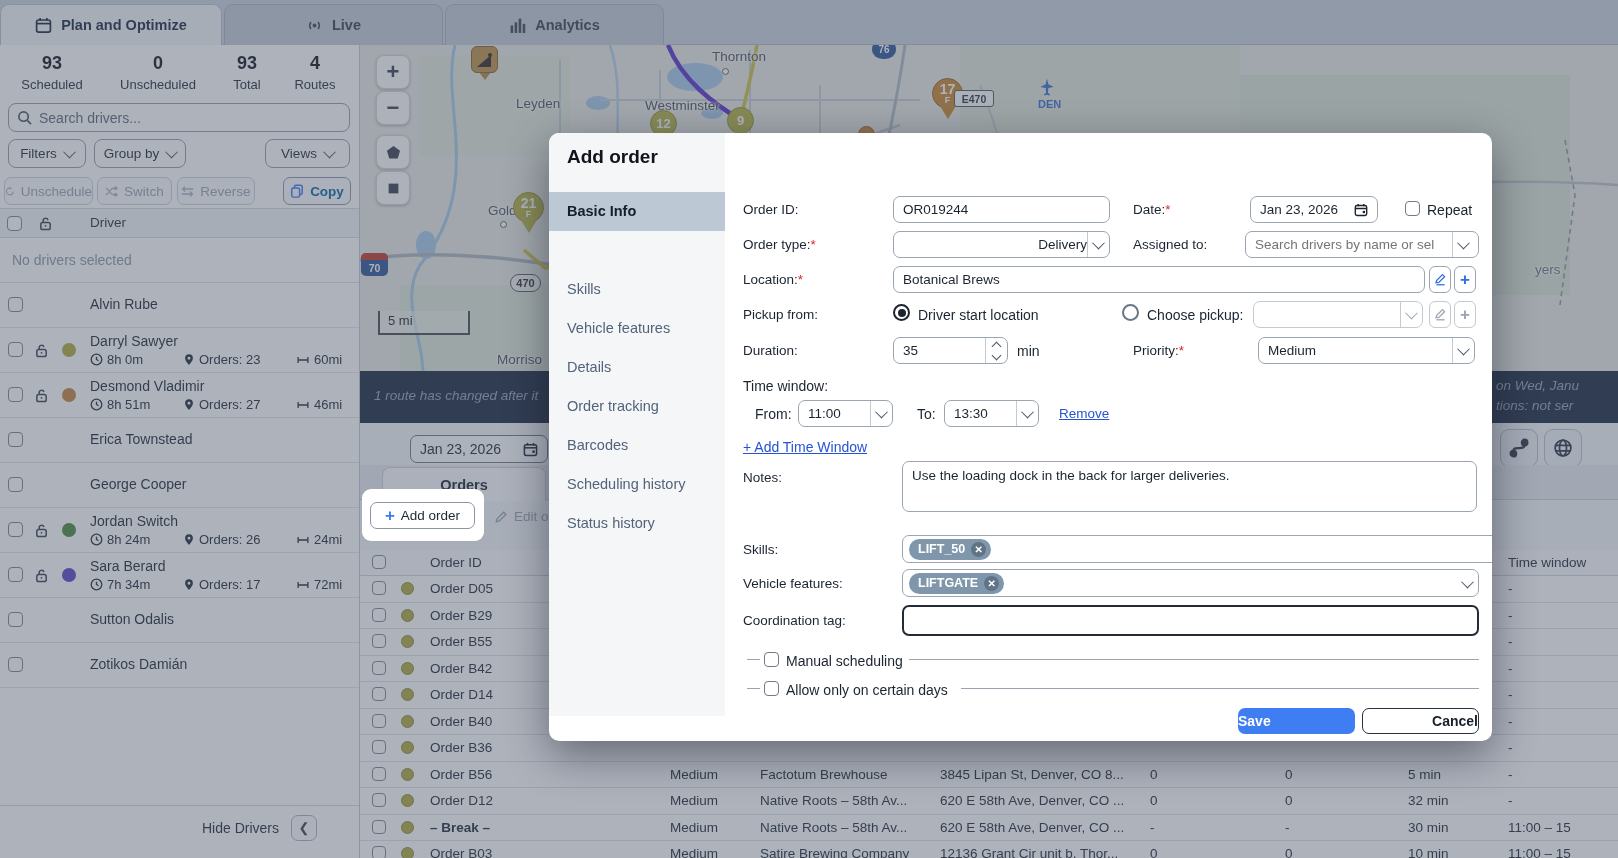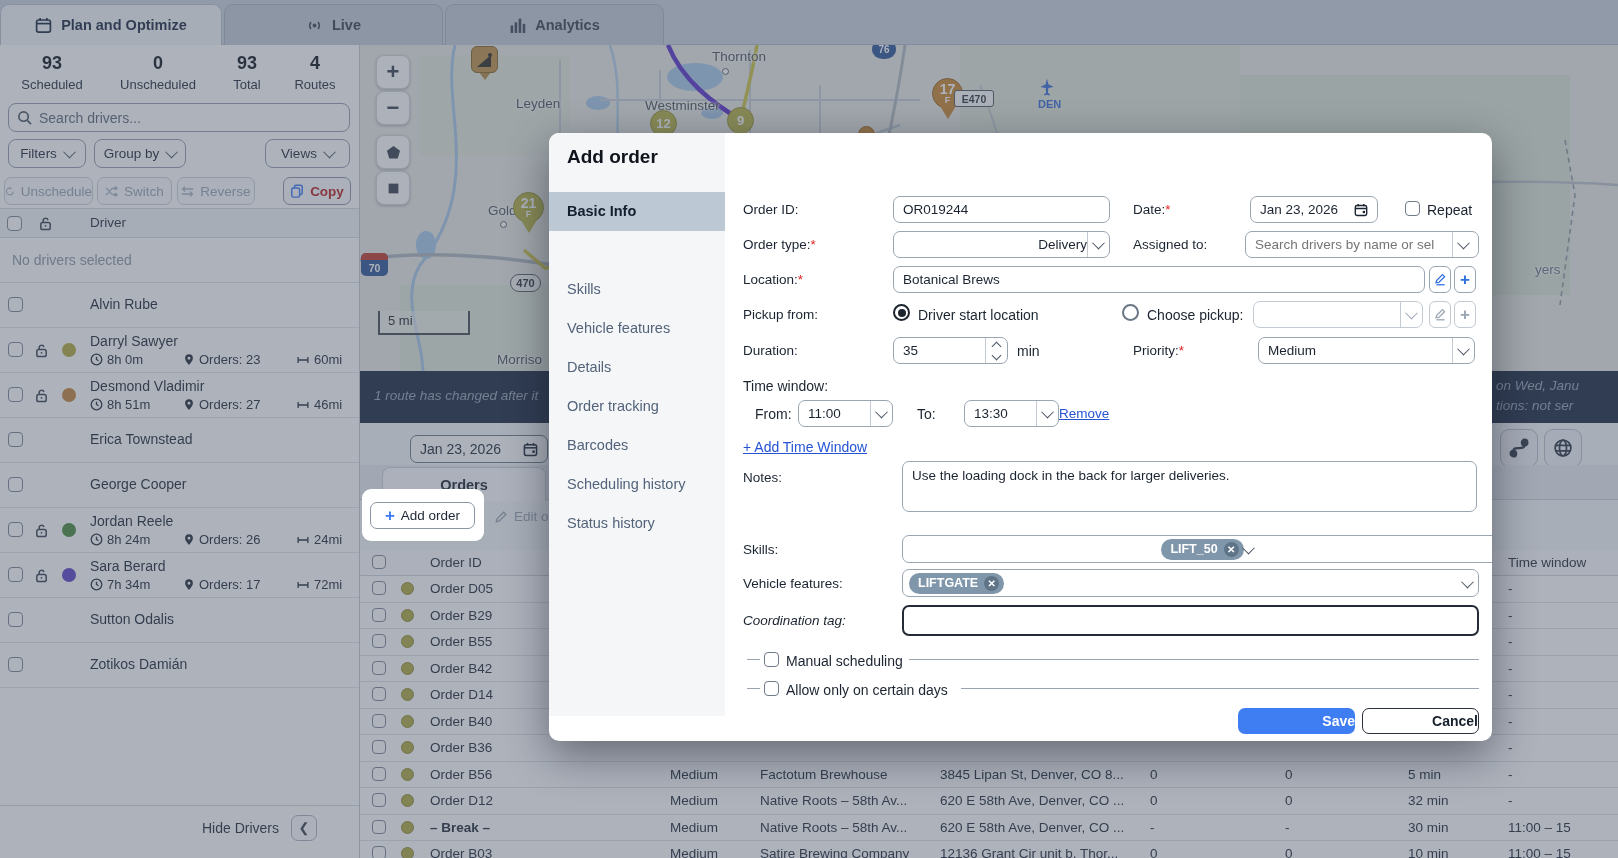--- a/index.html
+++ b/index.html
@@ -17,21 +17,21 @@
   
   .sidebar { position:absolute; left:0; top:45px; width:360px; height:813px; background:#ffffff; border-right:1px solid #c3c9d1;}
   .stat { position:absolute; top:8px; text-align:center;}
   .stat .v { font-size:18px; font-weight:bold; color:#10161f;}
   .stat .l { font-size:13px; color:#242d3a; margin-top:3px;}
   .searchbox { position:absolute; left:8px; top:58px; width:342px; height:29px; border:1px solid #949eac; border-radius:8px; background:#fff; display:flex; align-items:center; padding:0 8px; gap:7px;}
   .searchbox input { border:none; outline:none; flex:1; font-size:14px; color:#2a3342; background:transparent; font-family:inherit;}
   .searchbox input::placeholder { color:#5d6a7a;}
   .selbtn { position:absolute; top:94px; height:29px; border:1px solid #949eac; border-radius:8px; background:#fff; display:flex; align-items:center; justify-content:center; gap:8px; font-size:13.5px; color:#1f2835;}
   .actbtn { position:absolute; top:132px; height:28px; border:1px solid #ccd2da; border-radius:7px; background:#fbfcfd; display:flex; align-items:center; justify-content:center; gap:6px; font-size:13.5px; color:#9aa5b2;}
-  .actbtn.en { border-color:#8d97a6; color:#b91c1c; font-weight:bold;}
+  .actbtn.en { border-color:#8d97a6; color:#0369a1; font-weight:bold;}
   .listhead { position:absolute; left:0; top:163px; width:359px; height:30px; background:#f4f6f8; border-top:1px solid #d5dae0; border-bottom:1px solid #d5dae0;}
   .noselect { position:absolute; left:0; top:193px; width:359px; height:45px; border-bottom:1px solid #dde1e6; color:#8d98a6; font-size:14px; line-height:45px; padding-left:12px;}
   .drow { position:absolute; left:0; width:359px; height:45px; border-bottom:1px solid #e2e6ea; background:#fff;}
   .dname { position:absolute; left:90px; top:13px; font-size:14px; color:#1d2633;}
   .dname2 { position:absolute; left:90px; top:5px; font-size:14px; color:#1d2633;}
   .dsub { position:absolute; top:24px; font-size:13px; color:#222b38; display:flex; align-items:center; gap:4px;}
   .cbx { width:15px; height:15px; border:1.6px solid #7c8694; border-radius:4px; background:#fff;}
   .dot { width:14px; height:14px; border-radius:50%;}
   .hidedrivers { position:absolute; left:0; top:760px; width:359px; height:48px; border-top:1px solid #d5dae0;}
 
@@ -81,21 +81,21 @@
   .sqbtn { position:absolute; width:22px; height:27px; border:1px solid #9aa5b2; border-radius:6px; background:#fff; display:flex; align-items:center; justify-content:center;}
   .radio { position:absolute; width:17px; height:17px; border:2px solid #6a7685; border-radius:50%; background:#fff;}
   .radio.on { border-color:#1c2430;}
   .radio.on::after { content:""; position:absolute; left:2.5px; top:2.5px; width:8px; height:8px; border-radius:50%; background:#1c2430;}
   .mcbx { position:absolute; width:15px; height:15px; border:1.6px solid #707b89; border-radius:4px; background:#fff;}
   .link { position:absolute; font-size:13.5px; color:#2553d4; text-decoration:underline; white-space:nowrap;}
   .tagbox { position:absolute; height:28px; border:1px solid #9aa5b2; border-radius:7px; background:#fff; display:flex; align-items:center; padding:0 6px; justify-content:space-between;}
   .tag { display:flex; align-items:center; gap:6px; background:#8096aa; border-radius:12px; padding:3px 5px 3px 9px; color:#fff; font-size:12.5px; font-weight:bold;}
   .tagx { width:15px; height:15px; border-radius:50%; background:#5f7487; color:#fff; font-size:10px; line-height:15px; text-align:center; font-weight:bold;}
   .hline { position:absolute; height:1px; background:#9aa3ae;}
-  .savebtn { position:absolute; left:689px; top:575px; width:117px; height:26px; background:#3f7df2; border-radius:7px; color:#fff; font-weight:bold; font-size:14px; text-align:right; line-height:26px;}
+  .savebtn { position:absolute; left:689px; top:575px; width:117px; height:26px; background:#3f7df2; border-radius:7px; color:#fff; font-weight:bold; font-size:14px; text-align:left; line-height:26px;}
   .cancelbtn { position:absolute; left:813px; top:575px; width:117px; height:26px; background:#fff; border:1.6px solid #2a313c; border-radius:7px; color:#16202c; font-weight:bold; font-size:14px; text-align:right; line-height:24px;}
   svg { display:block; }
 </style>
 </head>
 <body>
 
 <div id="app">
 
   <div class="topbar">
     <div class="tab active" style="left:0;width:222px;">
@@ -281,21 +281,21 @@
     </div>
 
     <div class="drow" style="top:463px;">
       <div class="cbx" style="position:absolute;left:8px;top:14px;"></div>
       <svg style="position:absolute;left:34px;top:15px;" width="15" height="15" viewBox="0 0 16 16" fill="none" stroke="#39424f" stroke-width="1.6">
           <rect x="3" y="7" width="10" height="7.5" rx="2"></rect>
           <path d="M5.5 7 V5.2 A2.6 2.6 0 0 1 10.6 4.4"></path>
           <circle cx="8" cy="10.5" r="1" fill="#39424f" stroke="none"></circle>
         </svg>
       <div class="dot" style="position: absolute; left: 62px; top: 15px; background-color: rgb(75, 139, 59);"></div>
-      <div class="dname2">Jordan Reele</div>
+      <div class="dname2">Jordan Switch</div>
       <div class="dsub" style="left:90px;">
           <svg width="13" height="13" viewBox="0 0 16 16" fill="none" stroke="#222b38" stroke-width="1.6">
             <circle cx="8" cy="8" r="6.5"></circle>
             <path d="M8 4.5 V8 L10.5 9.5"></path>
           </svg>
           <span>8h 24m</span>
         </div>
       <div class="dsub" style="left:183px;">
           <svg width="12" height="13" viewBox="0 0 16 16" fill="#222b38">
             <path d="M8 1 a5.2 5.2 0 0 1 5.2 5.2 C13.2 10 8 15 8 15 S2.8 10 2.8 6.2 A5.2 5.2 0 0 1 8 1 Z M8 4.4 a1.9 1.9 0 1 0 0 3.8 a1.9 1.9 0 0 0 0 -3.8" fill-rule="evenodd"></path>
@@ -744,53 +744,53 @@
 
     <div class="flabel" style="left:194px;top:245px;font-size:14px;">Time window:</div>
     <div class="flabel" style="left:206px;top:273px;font-size:14px;">From:</div>
     <div class="finput fsel" style="left:249px;top:267px;width:95px;">
       <span>11:00</span>
       <span class="chevbox">
           <span class="chev"></span>
         </span>
     </div>
     <div class="flabel" style="left:368px;top:273px;font-size:14px;">To:</div>
-    <div class="finput fsel" style="left:415px;top:267px;width:95px;">
+    <div class="finput fsel" style="left:395px;top:267px;width:95px;">
       <span>13:30</span>
       <span class="chevbox">
           <span class="chev"></span>
         </span>
     </div>
     <div class="link" style="left:510px;top:273px;">Remove</div>
     <div class="link" style="left:194px;top:306px;font-size:14px;">+ Add Time Window</div>
 
     <div class="flabel" style="left:194px;top:337px;">Notes:</div>
     <div class="finput" style="left:353px;top:328px;width:575px;height:51px;align-items:flex-start;padding-top:6px;">
         <span>Use the loading dock in the back for larger deliveries.</span>
       </div>
 
     <div class="flabel" style="left:194px;top:409px;">Skills:</div>
-    <div class="tagbox" style="left:353px;top:402px;width:610px;justify-content:center;">
+    <div class="tagbox" style="left:353px;top:402px;width:610px;">
       <span class="tag">
           <span>LIFT_50</span>
           <span class="tagx">✕</span>
         </span>
       <span class="chev"></span>
     </div>
 
     <div class="flabel" style="left:194px;top:443px;">Vehicle features:</div>
     <div class="tagbox" style="left:353px;top:436px;width:577px;">
       <span class="tag">
           <span>LIFTGATE</span>
           <span class="tagx">✕</span>
         </span>
       <span class="chev"></span>
     </div>
 
-    <div class="flabel" style="left:194px;top:480px;font-style:italic;">Coordination tag:</div>
+    <div class="flabel" style="left:194px;top:480px;">Coordination tag:</div>
     <div class="finput" style="left:353px;top:472px;width:577px;height:31px;border:2px solid #232b36;"></div>
 
     <div class="hline" style="left:198px;top:526px;width:13px;"></div>
     <div class="mcbx" style="left:215px;top:519px;"></div>
     <div class="flabel" style="left:237px;top:520px;font-size:14px;">Manual scheduling</div>
     <div class="hline" style="left:360px;top:526px;width:570px;"></div>
 
     <div class="hline" style="left:198px;top:555px;width:13px;"></div>
     <div class="mcbx" style="left:215px;top:548px;"></div>
     <div class="flabel" style="left:237px;top:549px;font-size:14px;">Allow only on certain days</div>

